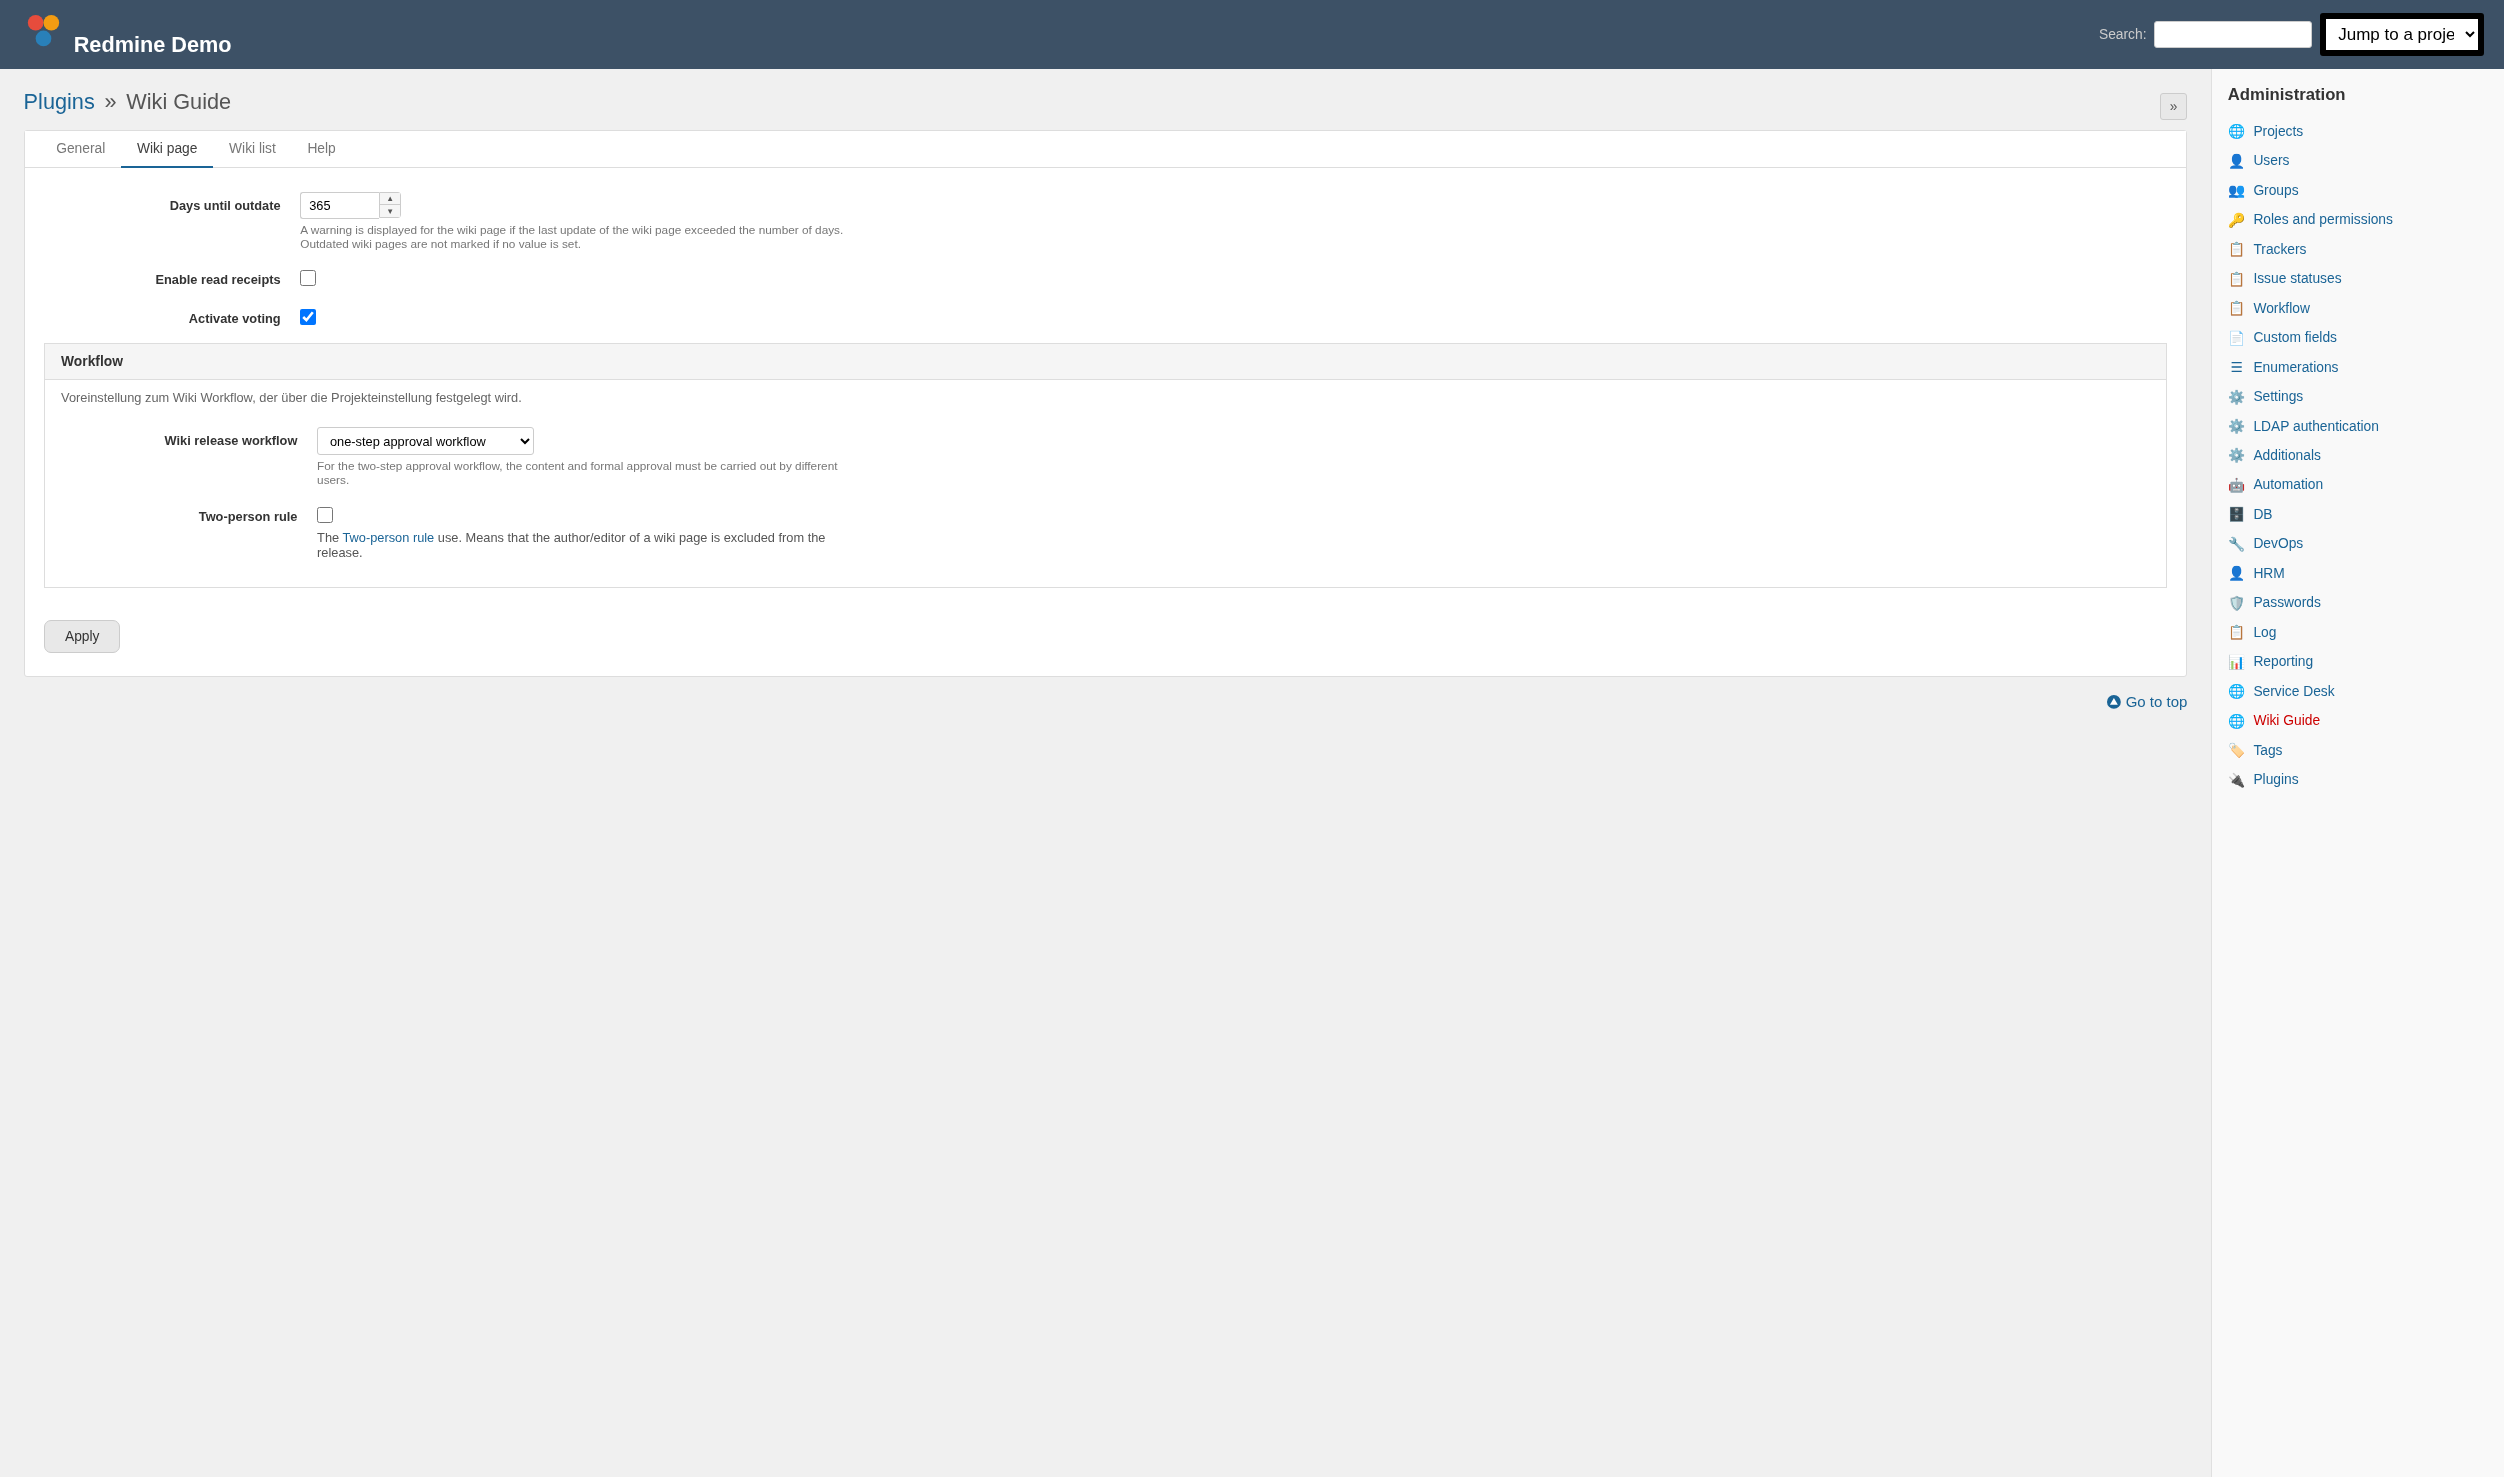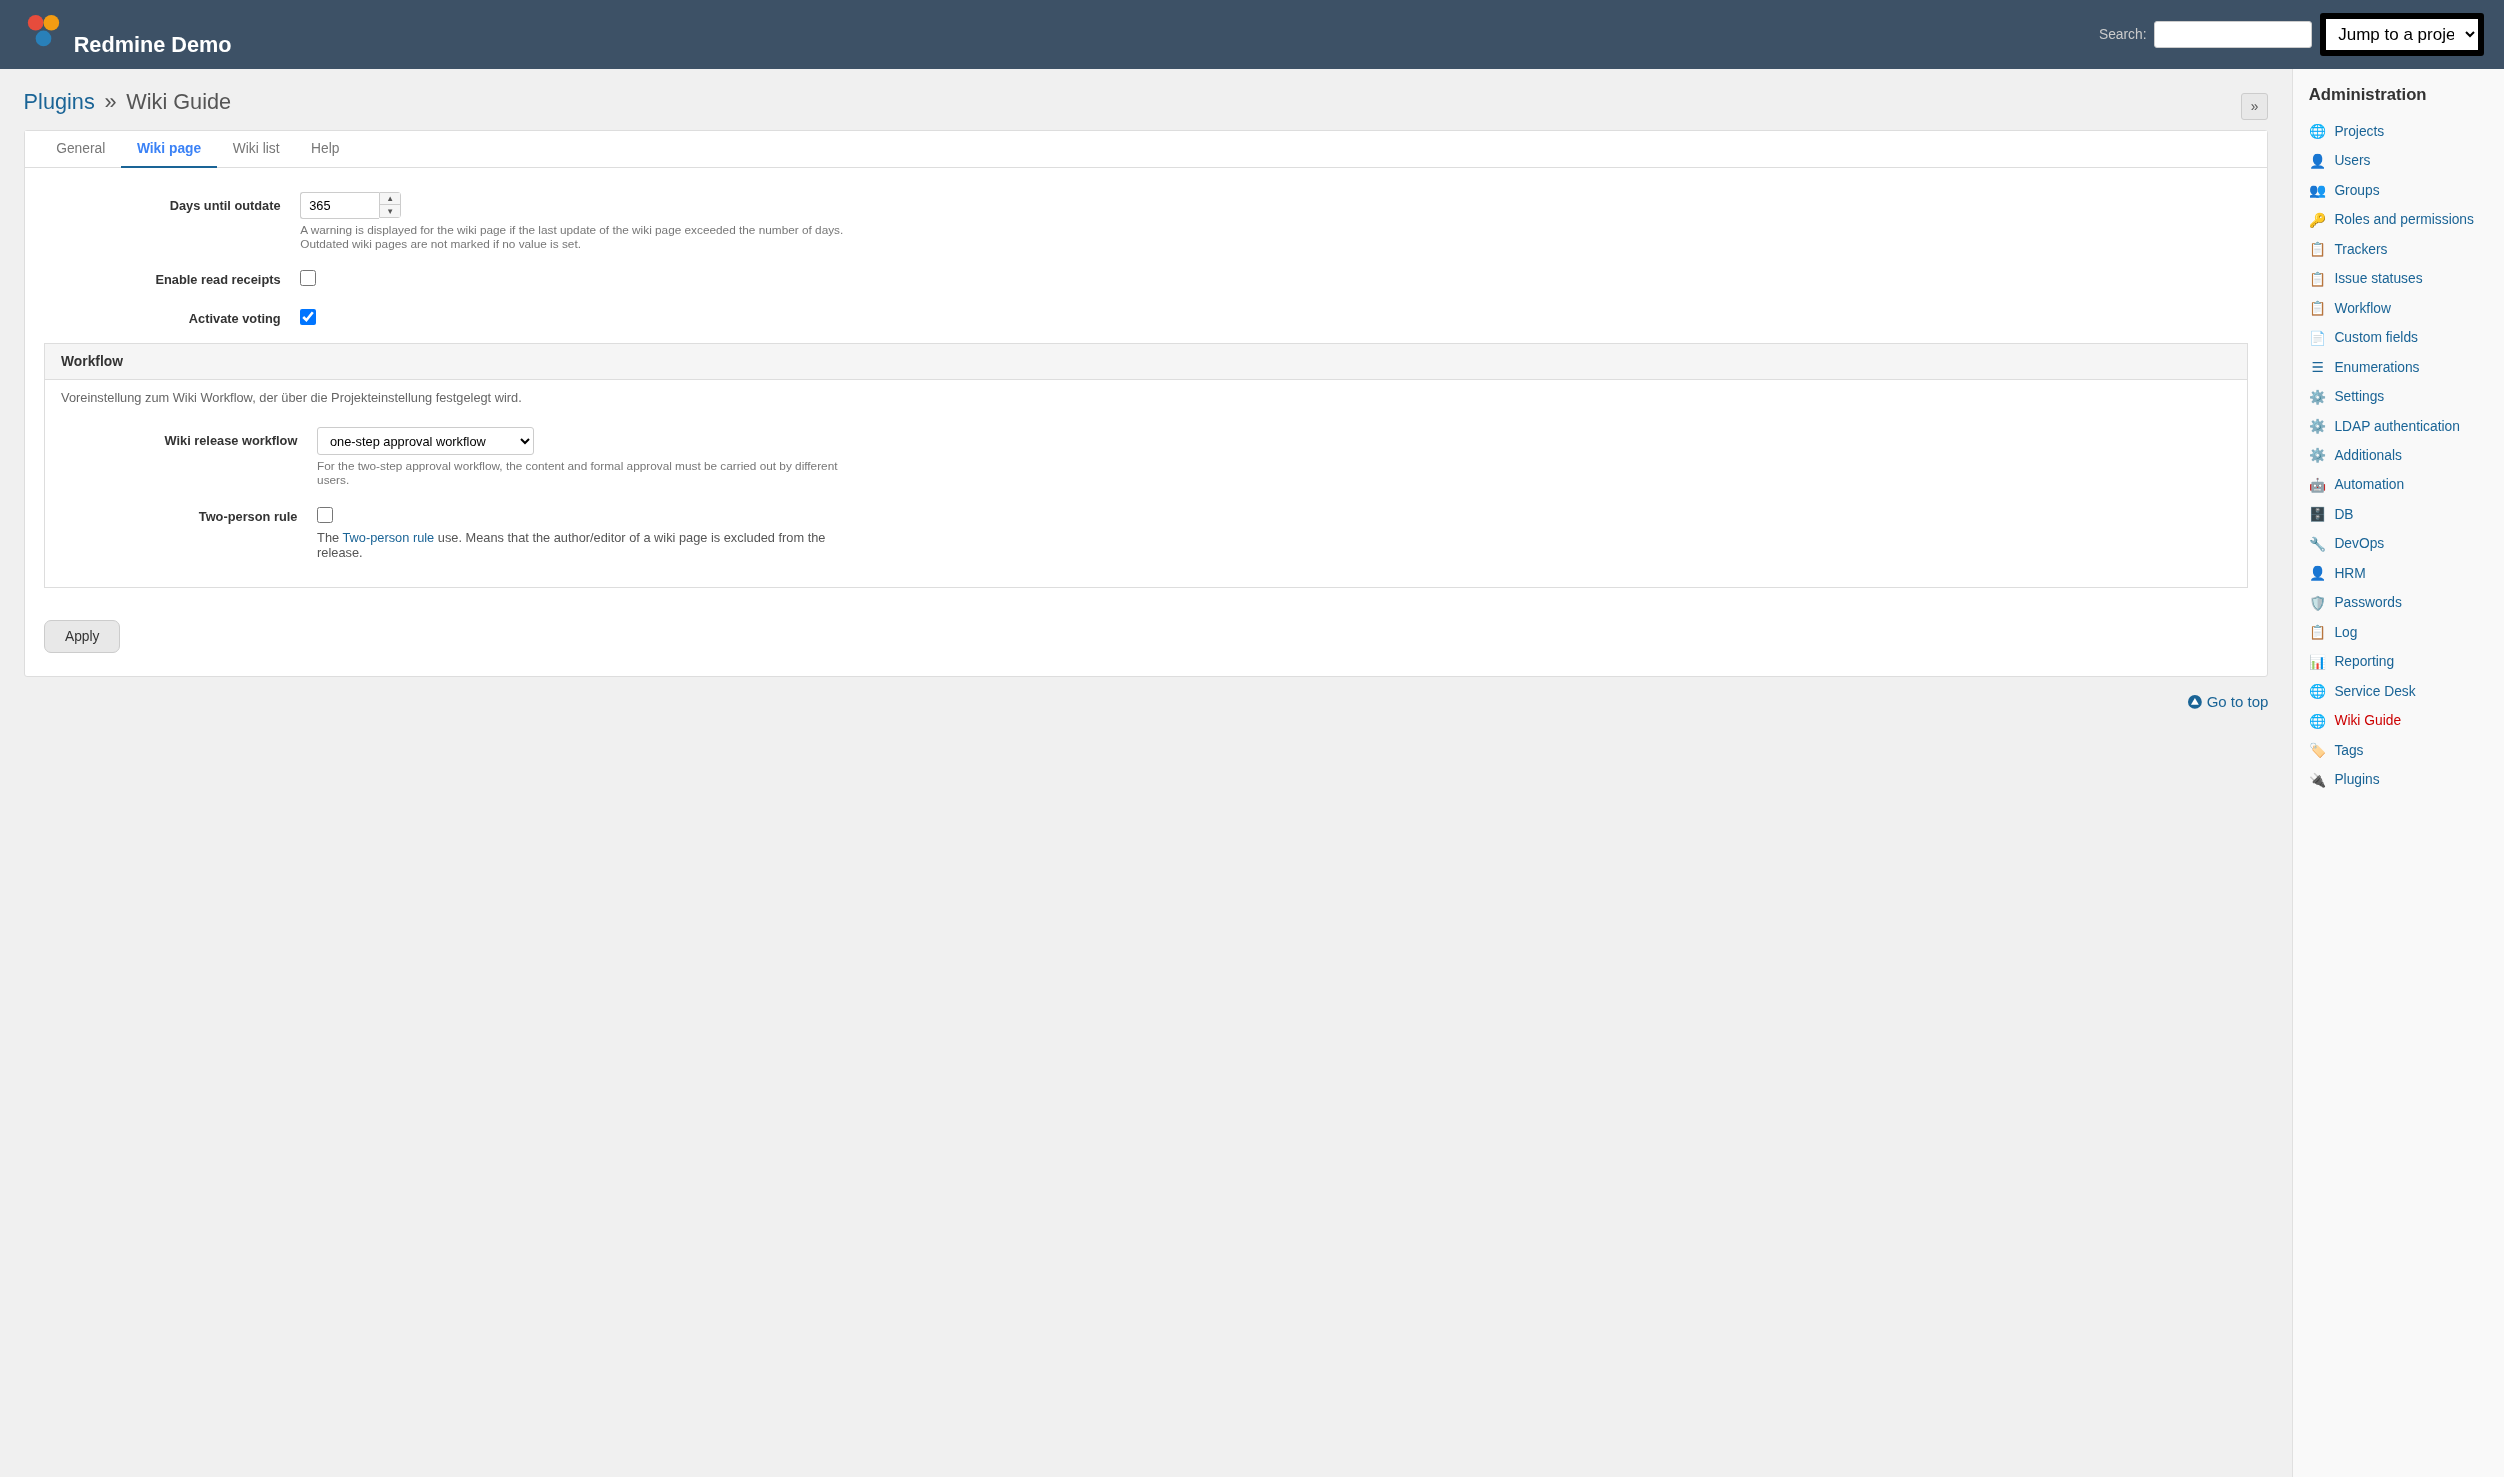--- a/index.html
+++ b/index.html
@@ -116,22 +116,22 @@
     }
     .tab {
       padding: 9.9px 15.8px;
       cursor: pointer;
       color: #777;
       font-size: 13.8px;
       border-bottom: 2px solid transparent;
       margin-bottom: -1px;
     }
     .tab.active {
-      color: #3b82f6;
-      font-weight: bold;
+      color: #404040;
+      font-weight: normal;
       border-bottom: 2px solid #1a6496;
       text-align: center;
     }
 
     
     .form-content {
       padding: 23.6px 19.7px;
     }
 
     .form-row {
@@ -265,21 +265,21 @@
       cursor: pointer;
     }
     .go-to-top span {
       display: inline-flex;
       align-items: center;
       gap: 3.9px;
     }
 
     
     #sidebar {
-      width: 212px;
+      width: 293px;
       background: #f9f9f9;
       border-left: 1px solid #e0e0e0;
       padding: 15.8px 0;
       flex-shrink: 0;
     }
     .sidebar-title {
       font-size: 16.7px;
       font-weight: bold;
       color: #333;
       padding: 0 15.8px 11.8px;

